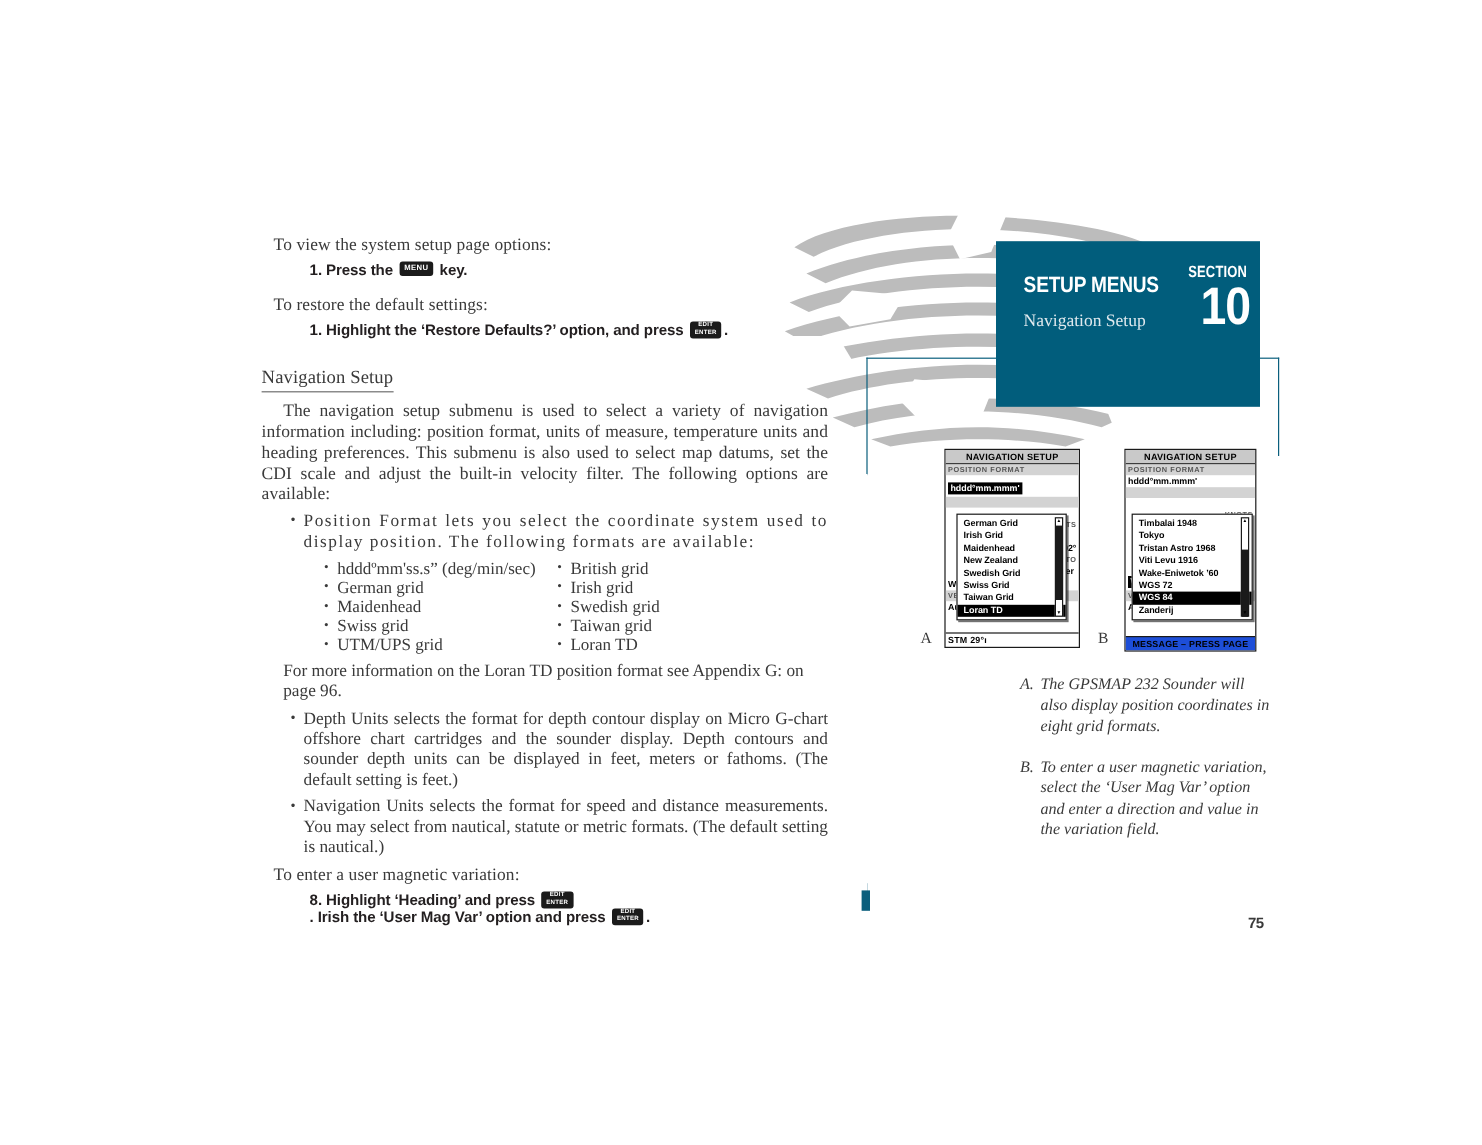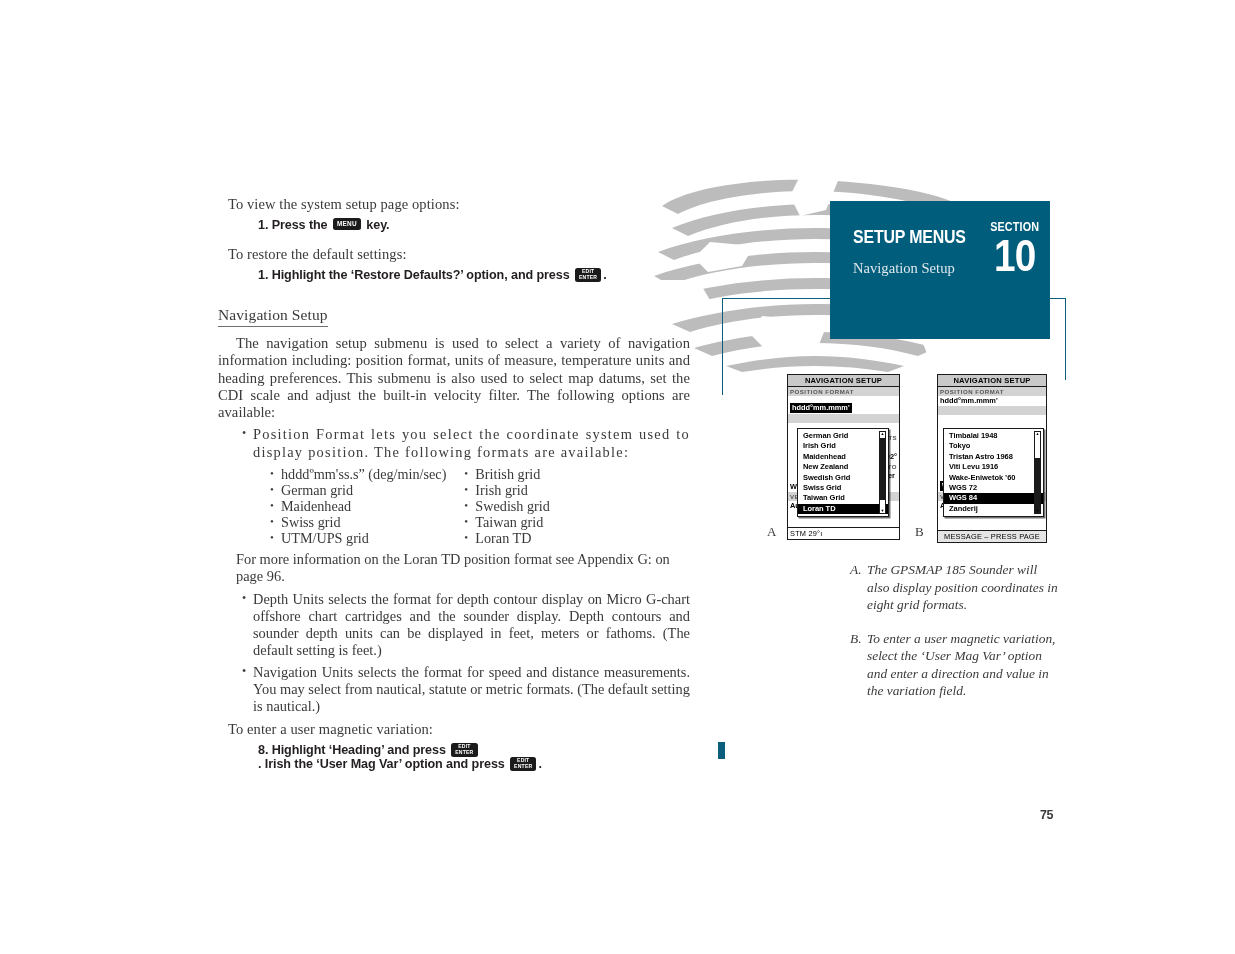--- a/index.html
+++ b/index.html
@@ -211,21 +211,21 @@
     font-family: "Liberation Serif", serif;
     font-size: 14.6px;
     color: #dfe9ee;
     margin-top: 14px;
     line-height: 16px;
     white-space: nowrap;
   }
   .badge-right {
     margin-left: auto;
     padding: 19px 26px 0 0;
-    text-align: center;
+    text-align: right;
   }
   .badge-sec-word {
     font-family: "Liberation Sans", sans-serif;
     font-weight: 700;
     font-size: 13.5px;
     color: #ffffff;
     letter-spacing: .2px;
     transform: scaleX(0.8);
     line-height: 14px;
   }
@@ -341,28 +341,28 @@
   .dd-arrow {
     position: absolute; left: 0; right: 0; height: 4px;
     font-size: 4px; color: #000; text-align: center; line-height: 4px;
   }
 
   .gps-footer {
     position: absolute;
     left: 0; right: 0; bottom: 0;
     border-top: 1.3px solid #1a1a1a;
     font-size: 7.4px;
-    font-weight: 400;
+    font-weight: 700;
     line-height: 11px;
     letter-spacing: .2px;
     padding-left: 2px;
     color: #000;
   }
   .gps-footer.msg {
-    background: #e5e5e5;
+    background: #1d4ed8;
     text-align: center;
     padding-left: 0;
   }
 
   .fig-label {
     position: absolute;
     font-family: "Liberation Serif", serif;
     font-size: 13px;
     color: #3a3a3a;
   }
@@ -387,21 +387,20 @@
   .cap-txt { flex: 1; }
 
   .page-num {
     position: absolute;
     left: 1040px; top: 762px;
     font-family: "Liberation Sans", sans-serif;
     font-weight: 700;
     font-size: 12.5px;
     color: #3a3a3a;
     letter-spacing: -.4px;
-    margin-top: 46px;
   }
 </style>
 </head>
 <body>
 
 <div class="page">
 
   <div class="col-left">
 
     <p class="lead-in">To view the system setup page options:</p>
@@ -601,21 +600,21 @@
     </div>
     <div class="gps-footer msg">MESSAGE – PRESS PAGE</div>
   </div>
 
   <div class="fig-label" id="lbl-a">A</div>
   <div class="fig-label" id="lbl-b">B</div>
 
   <div class="captions">
     <div class="cap-item">
       <div class="cap-key">A.</div>
-      <div class="cap-txt">The GPSMAP 185 Sounder will also display position coordinates in eight grid formats.</div>
+      <div class="cap-txt">The GPSMAP 232 Sounder will also display position coordinates in eight grid formats.</div>
     </div>
     <div class="cap-item">
       <div class="cap-key">B.</div>
       <div class="cap-txt">To enter a user magnetic variation, select the ‘User Mag Var’ option and enter a direction and value in the variation field.</div>
     </div>
   </div>
 
   <div class="page-num">75</div>
 
 </div>

